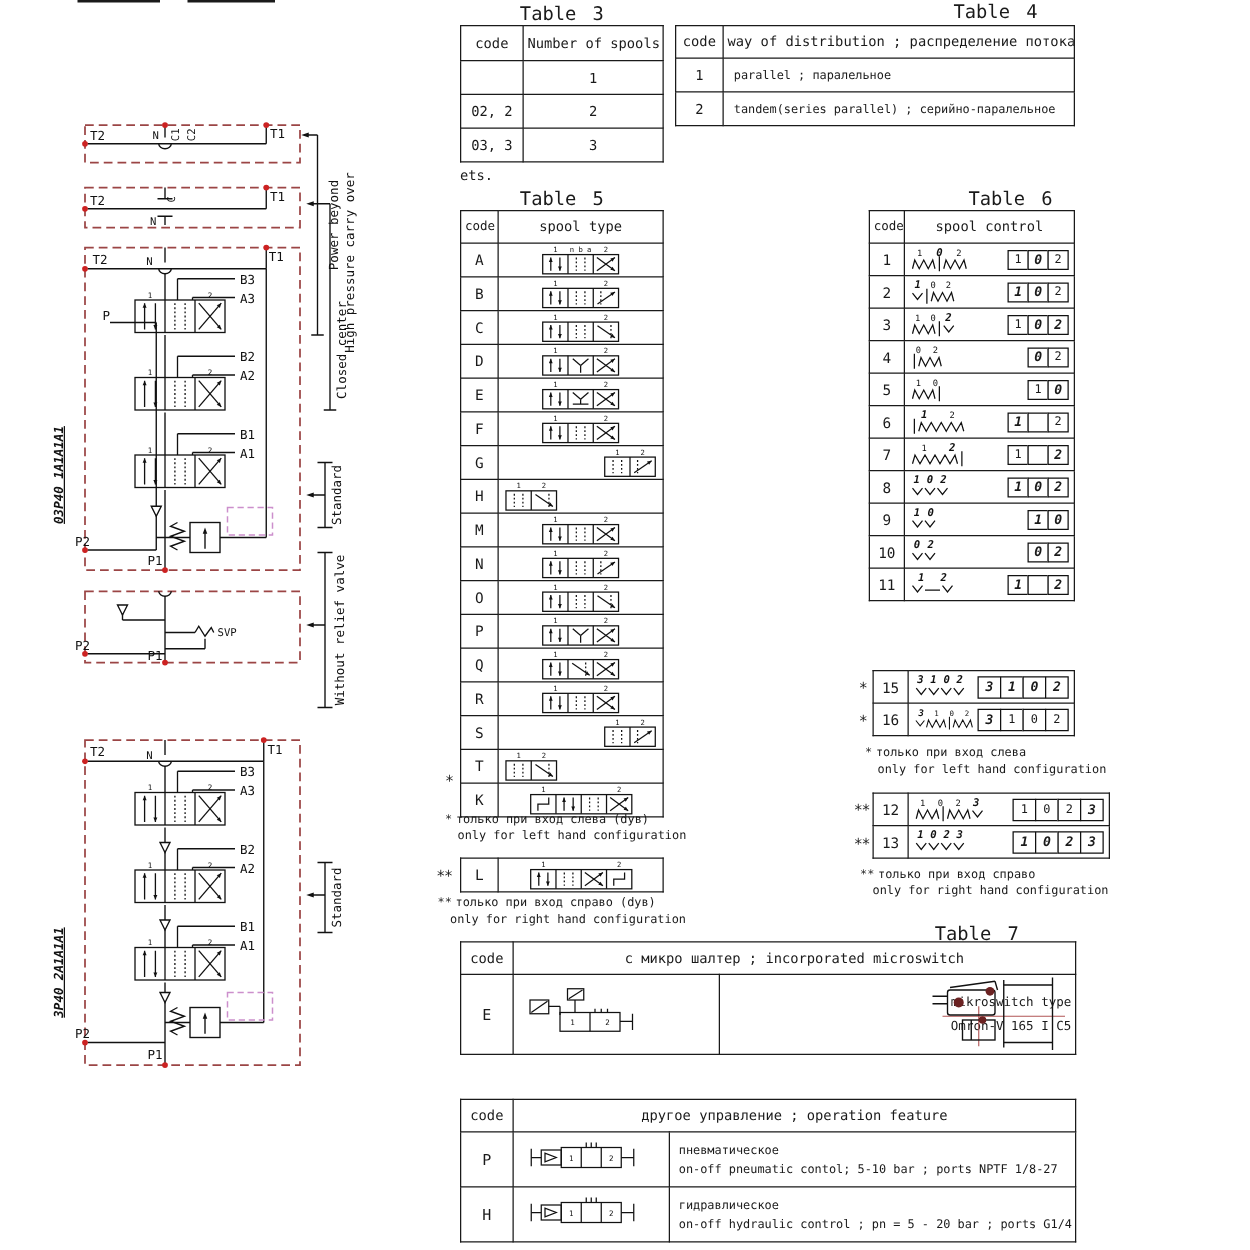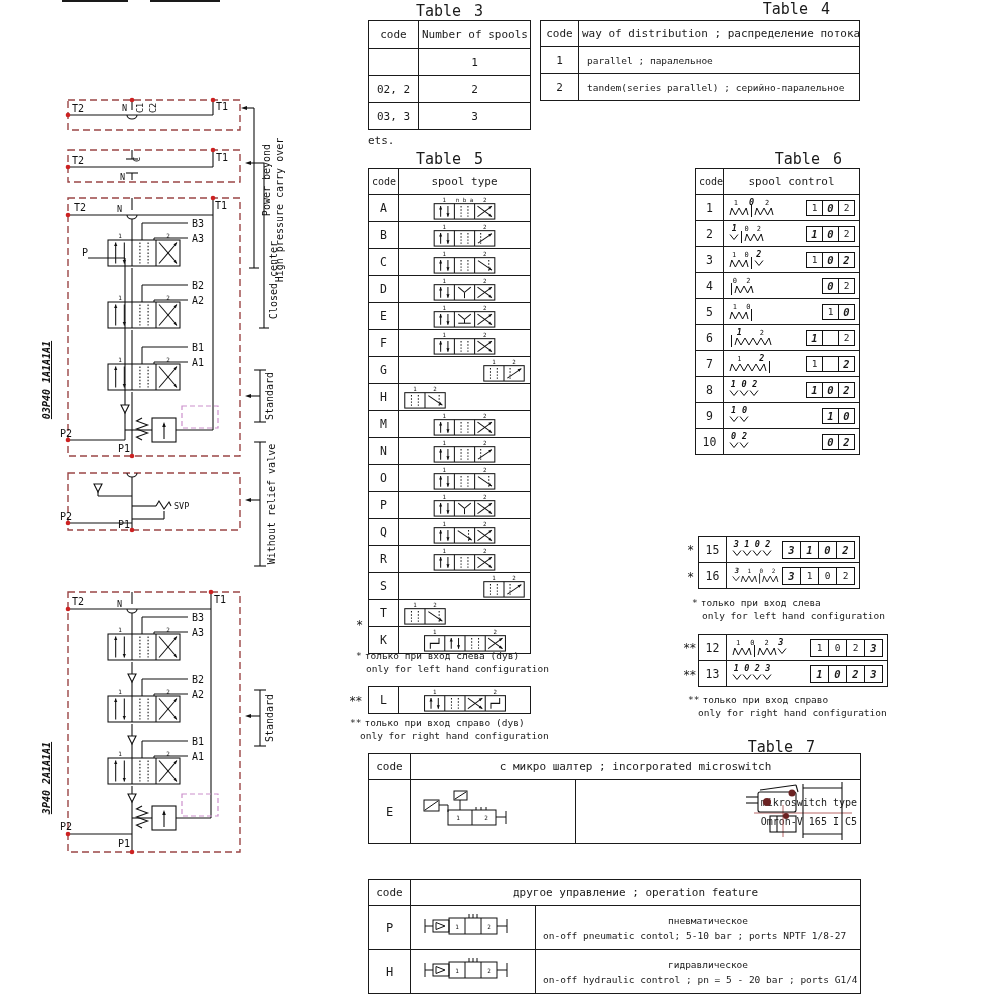--- a/index.html
+++ b/index.html
@@ -28,21 +28,21 @@
   .pbox{width:15px;height:14px;border:1.15px solid #111;display:inline-flex;align-items:center;
         justify-content:center;font-size:9.5px;margin-left:-1px;background:#fff;}
   .pbox.b{font-weight:bold;font-style:italic;font-size:10.5px;}
   .xb .pbox{width:17px;height:16px;}
   .note{font-size:9.5px;line-height:1.35;white-space:nowrap;}
   .note .bullet{margin-right:3px;}
   .nl2{padding-left:10px;}
   .star{font-size:12px;letter-spacing:-1px;}
   .t78 th{height:25px;}
   .t78 .hdr2{font-size:11px;}
-  .ru{font-size:9.5px;margin:3px 0 4px 20px;white-space:nowrap;text-align:center;}
+  .ru{font-size:9.5px;margin:3px 0 4px 4px;white-space:nowrap;}
   .en{font-size:9.5px;margin:0 0 2px 4px;white-space:nowrap;}
   .t7text{position:relative;text-align:right;}
   svg text{font-family:"DejaVu Sans Mono",monospace;fill:#111;}
   .dlab{font-size:10px;} .dsm{font-size:8.5px;}
   .mod{font-size:10px;font-weight:bold;font-style:italic;text-decoration:underline;}
   .ann{font-size:10px;}
   .t5tiny{font-size:6px;text-anchor:middle;}
   .cn{font-size:7px;} .cb{font-size:8.5px;font-weight:bold;font-style:italic;}
   .spoolsvg{vertical-align:middle;}
 </style>
@@ -1053,20 +1053,41 @@
                   <text x="5.5" y="7.5" text-anchor="middle" class="cb">0</text>
                   <text x="16.5" y="7.5" text-anchor="middle" class="cb">2</text>
                 </svg>
                 <span class="boxes">
                   <span class="pbox b">0</span>
                   <span class="pbox b">2</span>
                 </span>
               </div>
             </td>
           </tr>
+          <tr>
+            <td class="code">11</td>
+            <td>
+              <div class="crow">
+                <svg width="40" height="22" viewBox="0 0 40 22">
+                  <g stroke="#111" stroke-width="1" fill="none">
+                    <polyline points="2,11.5 6,16.5 10,11.5"></polyline>
+                    <line x1="12" y1="15" x2="24" y2="15"></line>
+                    <polyline points="26,11.5 30,16.5 34,11.5"></polyline>
+                  </g>
+                  <text x="9.0" y="7.5" text-anchor="middle" class="cb">1</text>
+                  <text x="27.0" y="7.5" text-anchor="middle" class="cb">2</text>
+                </svg>
+                <span class="boxes">
+                  <span class="pbox b">1</span>
+                  <span class="pbox"></span>
+                  <span class="pbox b">2</span>
+                </span>
+              </div>
+            </td>
+          </tr>
         </tbody>
       </table>
     </div>
   <div class="abs" style="left:698px;top:536px;" id="t6x1-grid">
       <table class="dt t56" style="width:162px;">
         <colgroup>
           <col style="width:28px;">
           <col>
         </colgroup>
         <tbody>

